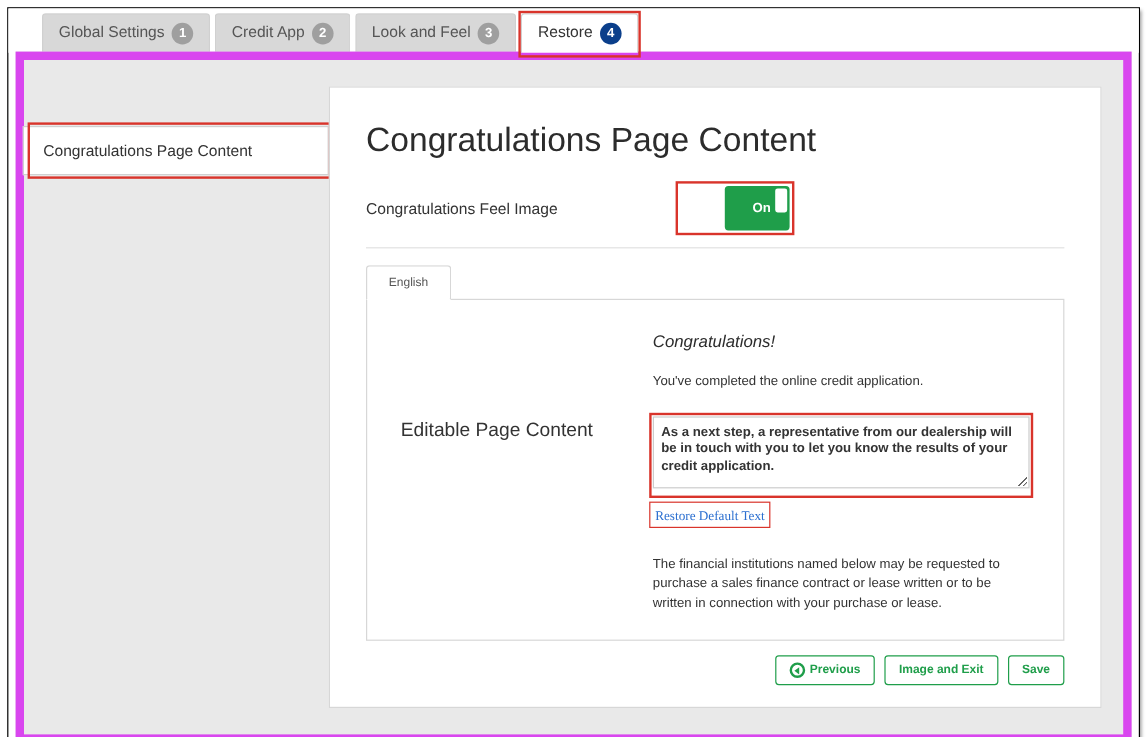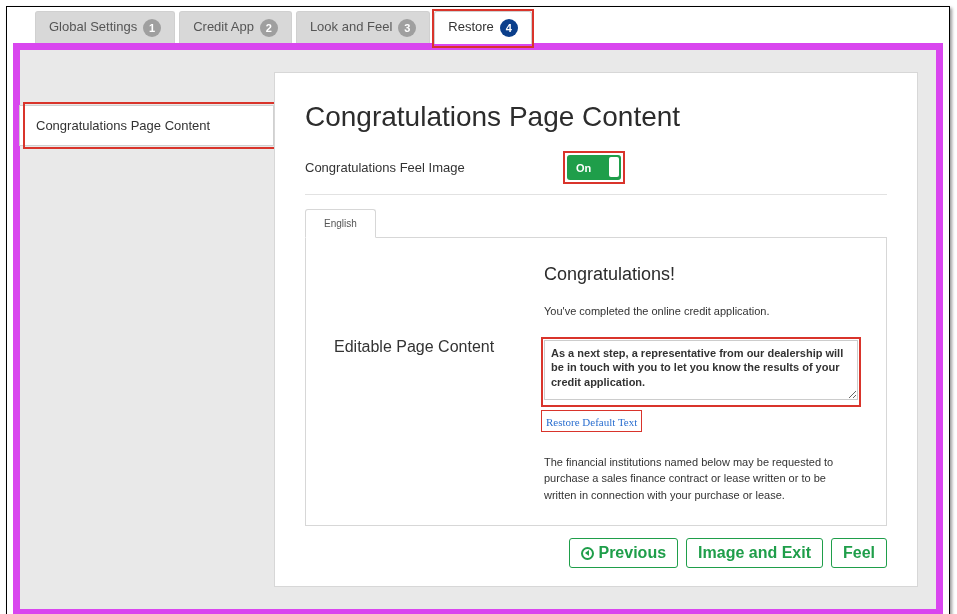--- a/index.html
+++ b/index.html
@@ -108,31 +108,32 @@
       margin-bottom: 14px;
     }
     .row-setting .lbl {
       width: 262px;
       font-size: 13px;
       color: #333;
     }
     .toggle-wrap { position: relative; }
     .toggle {
       width: 54px;
-      height: 25px;
+      height: 37px;
       background: #1f9e4a;
       border-radius: 3px;
       position: relative;
       display: flex;
       align-items: center;
-      padding-left: 9px;
+      padding-left: 23px;
       color: #fff;
       font-size: 11px;
       font-weight: bold;
       cursor: pointer;
+      margin-left: 37px;
     }
     .toggle .knob {
       position: absolute;
       right: 2px;
       top: 2px;
       width: 10px;
       height: 20px;
       background: #fff;
       border-radius: 2px;
     }
@@ -173,24 +174,25 @@
       display: flex;
     }
     .panel-left {
       width: 210px;
       font-size: 16px;
       color: #333;
       padding-top: 74px;
     }
     .panel-right { flex: 1; }
     .cong-head {
-      font-size: 18px;
+      font-size: 14px;
       font-weight: 400;
       color: #2c2c2c;
       margin-bottom: 18px;
+      font-style: italic;
     }
     .small-text {
       font-size: 11px;
       color: #333;
       line-height: 1.5;
       margin-bottom: 20px;
     }
     .editable-box {
       width: 100%;
       min-height: 60px;
@@ -240,21 +242,21 @@
       justify-content: flex-end;
       gap: 8px;
       margin-top: 12px;
     }
     .btn {
       border: 1px solid #1f9e4a;
       color: #1f9e4a;
       background: #fff;
       border-radius: 3px;
       padding: 5px 11px;
-      font-size: 16px;
+      font-size: 10px;
       font-weight: bold;
       cursor: pointer;
       display: inline-flex;
       align-items: center;
       gap: 4px;
       font-family: inherit;
     }
     .prev-icon {
       display: inline-flex;
       width: 13px;
@@ -358,19 +360,19 @@
 
       <div class="actions">
         <button class="btn">
           <span class="prev-icon"></span>
           <span>Previous</span>
         </button>
         <button class="btn">
           <span>Image and Exit</span>
         </button>
         <button class="btn">
-          <span>Feel</span>
+          <span>Save</span>
         </button>
       </div>
 
     </div>
   </div>
 </div>
 
 </body></html>

